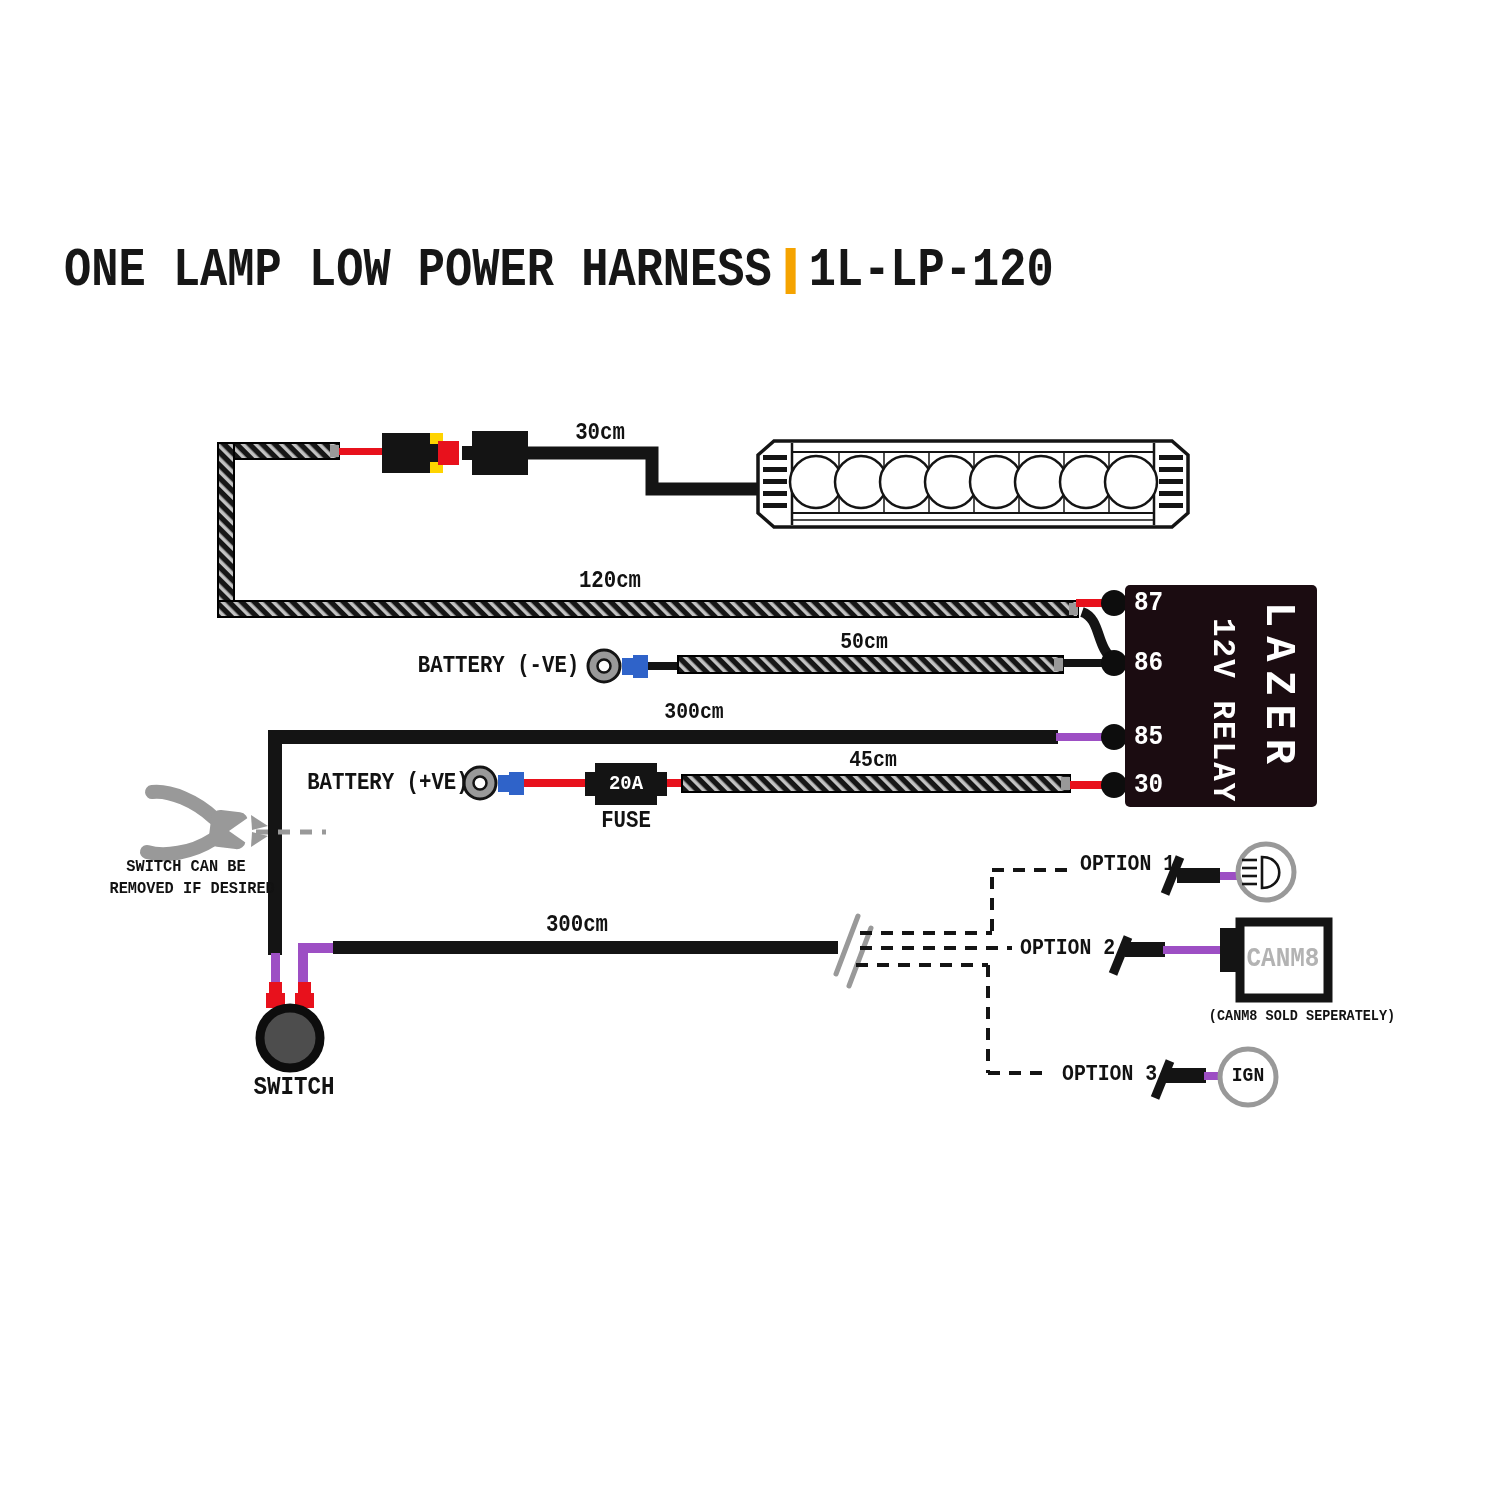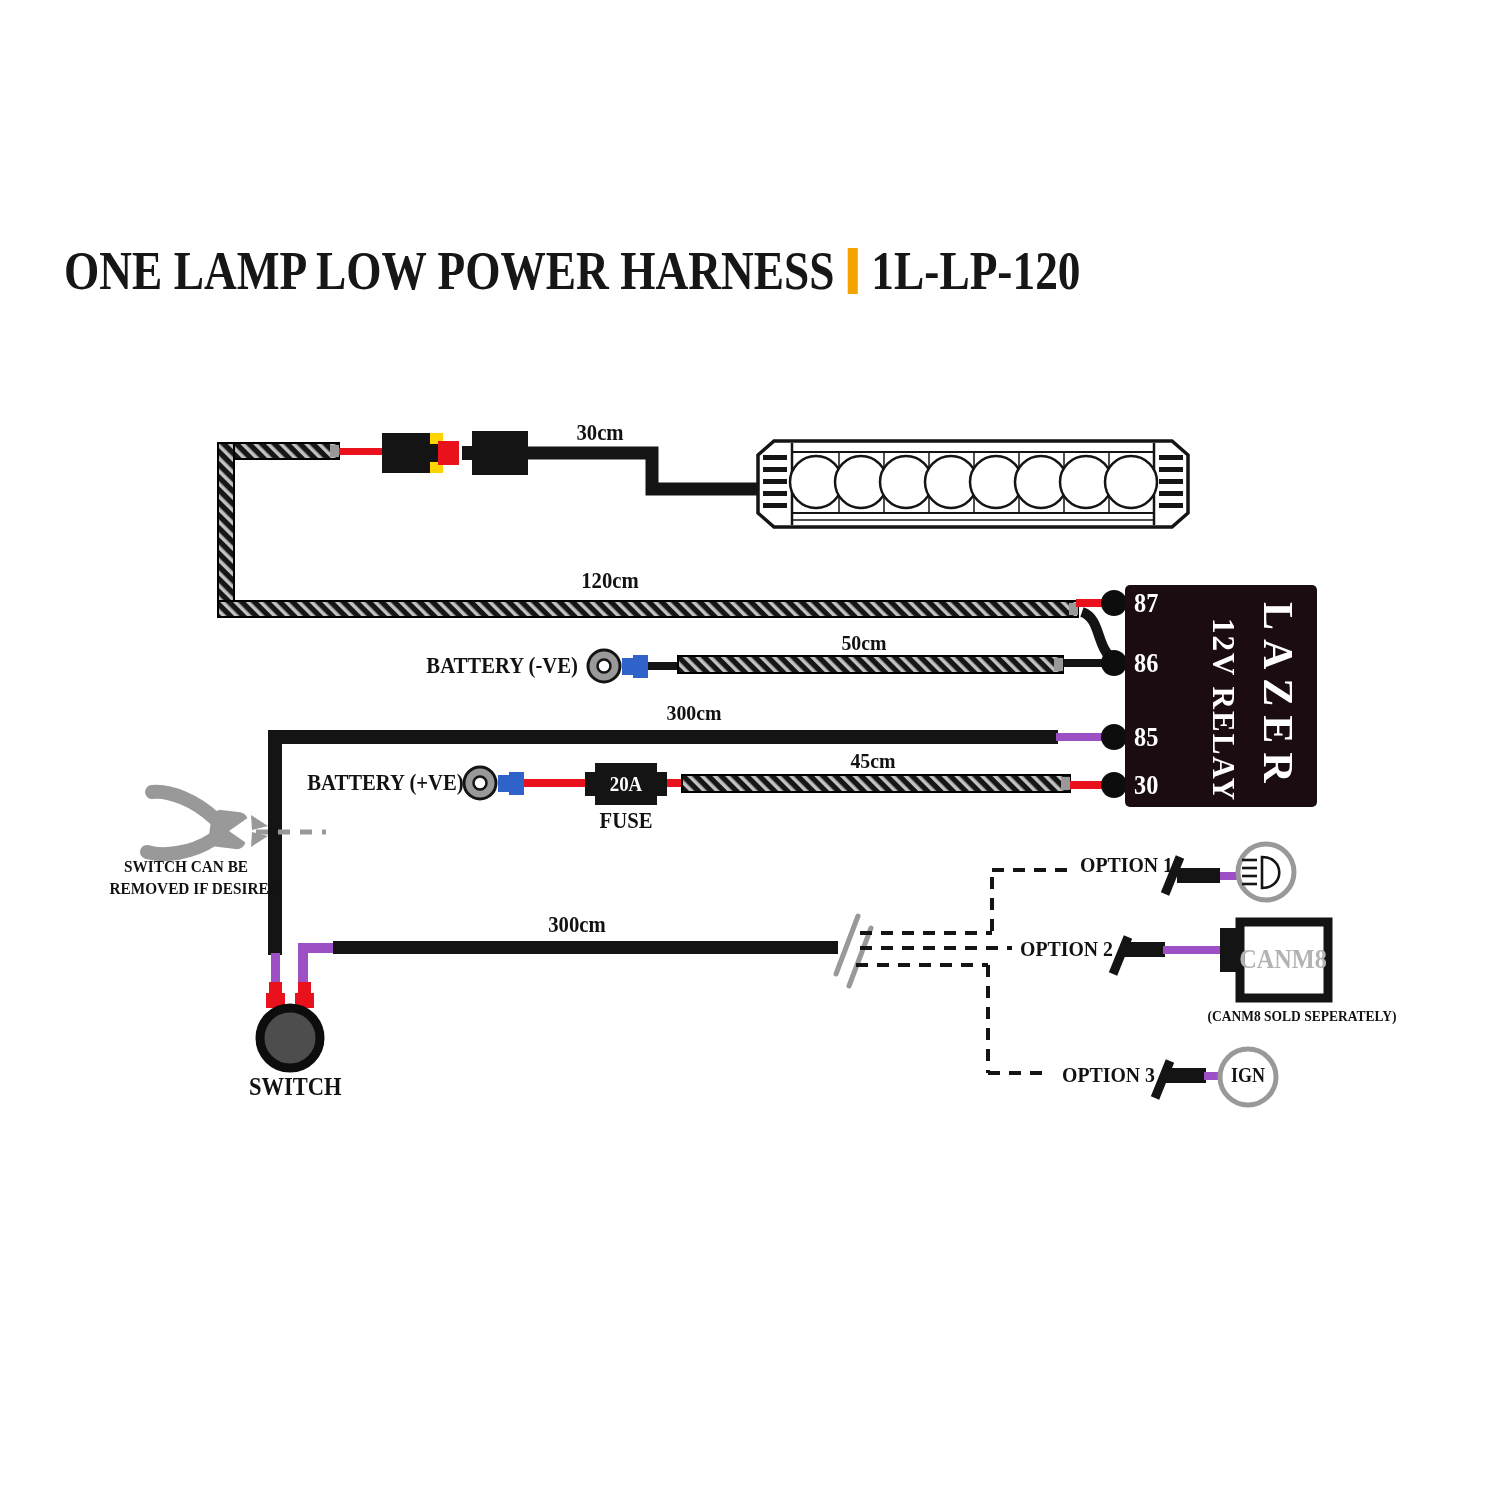--- a/index.html
+++ b/index.html
@@ -1,17 +1,17 @@
 <!DOCTYPE html>
 <html style="--accent: #F5A300; --wire-red: #E8111C; --wire-purple: #9D4FC4; --crimp-blue: #2F63C9; --terminal-gray: #999999; --connector-yellow: #FFD400; --relay-bg: #1B0C11;"><head>
 <meta charset="utf-8">
 <style>
   html,body{margin:0;padding:0;background:#ffffff;}
   #canvas{position:relative;width:1500px;height:1228px;background:#fff;overflow:hidden;
-          font-family:Liberation Serif, serif;}
+          font-family:Liberation Mono, monospace;}
   #art{position:absolute;left:0;top:0;z-index:1;}
   #labels{position:absolute;left:0;top:0;width:1500px;height:1500px;z-index:2;pointer-events:none;}
   .lab{position:absolute;font-weight:bold;color:#121212;white-space:nowrap;
        transform:scaleX(0.9);transform-origin:center center;text-align:center;}
   .lab.left{transform-origin:left center;text-align:left;}
   .lab.right{transform-origin:right center;text-align:right;}
   .white{color:#fff;}
   .gray{color:#b3b3b3;}
   
   #title{position:absolute;left:64px;top:240px;display:flex;align-items:center;gap:16px;

